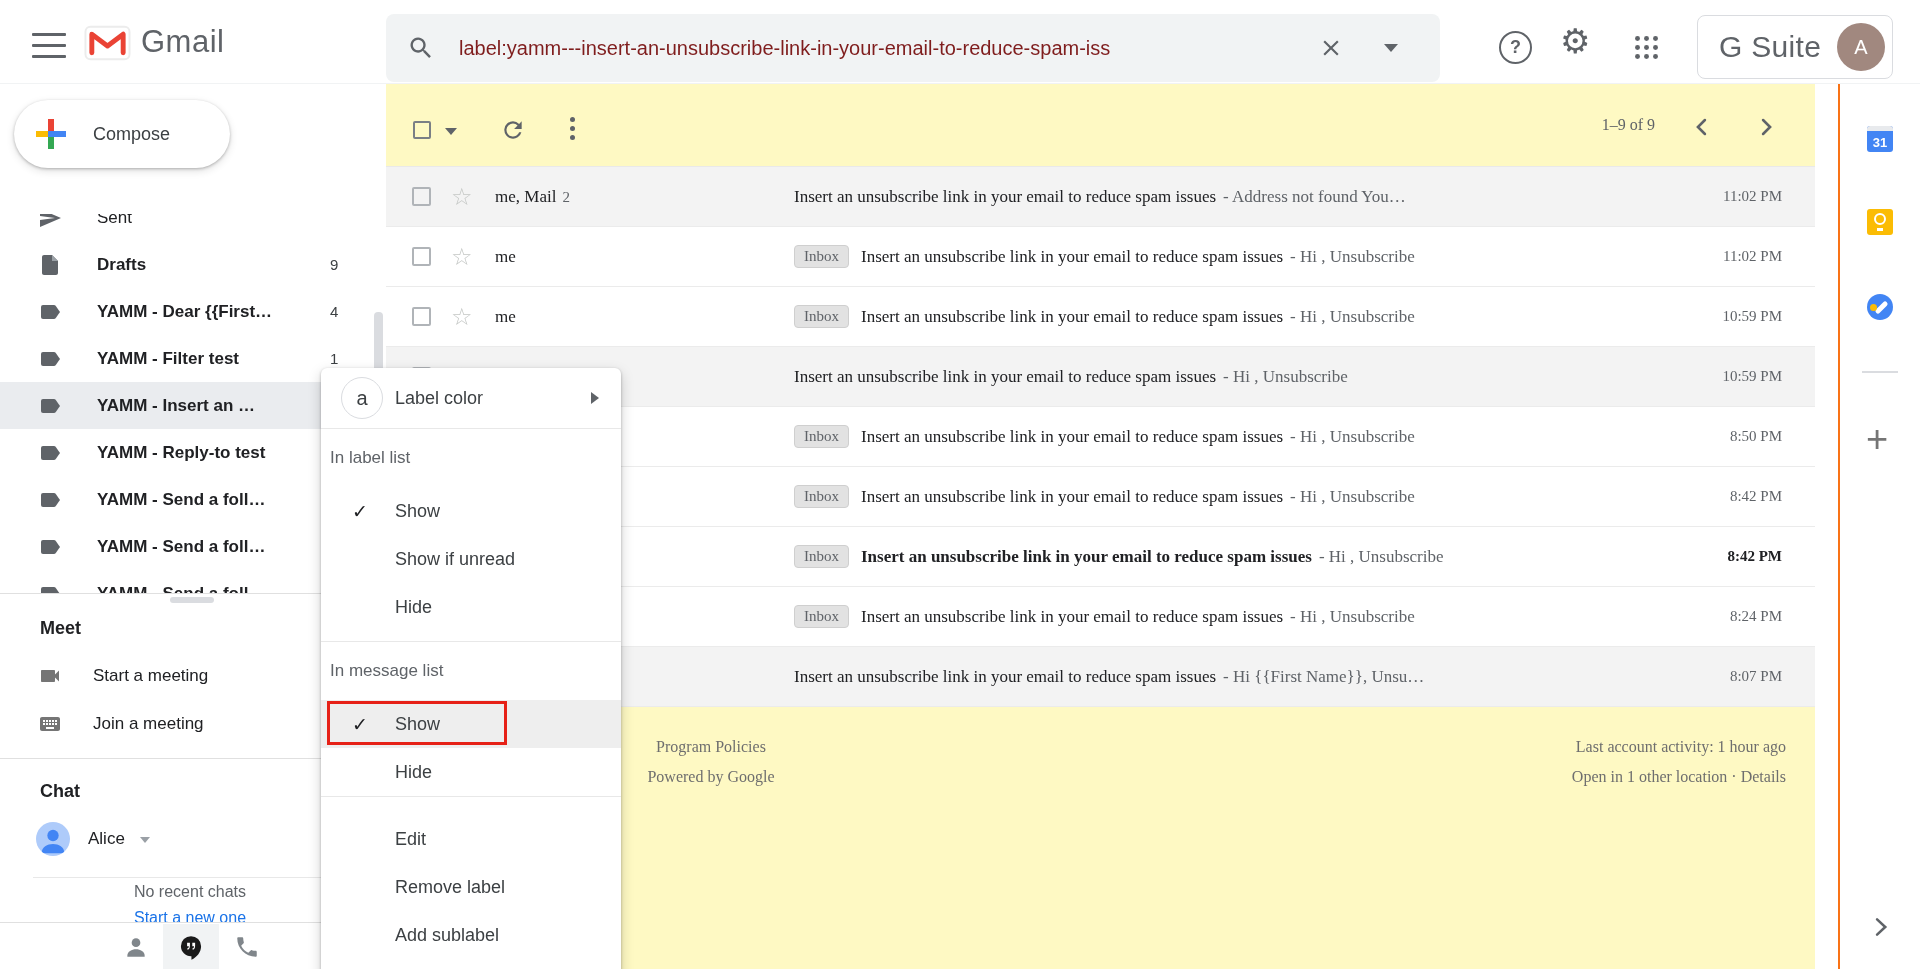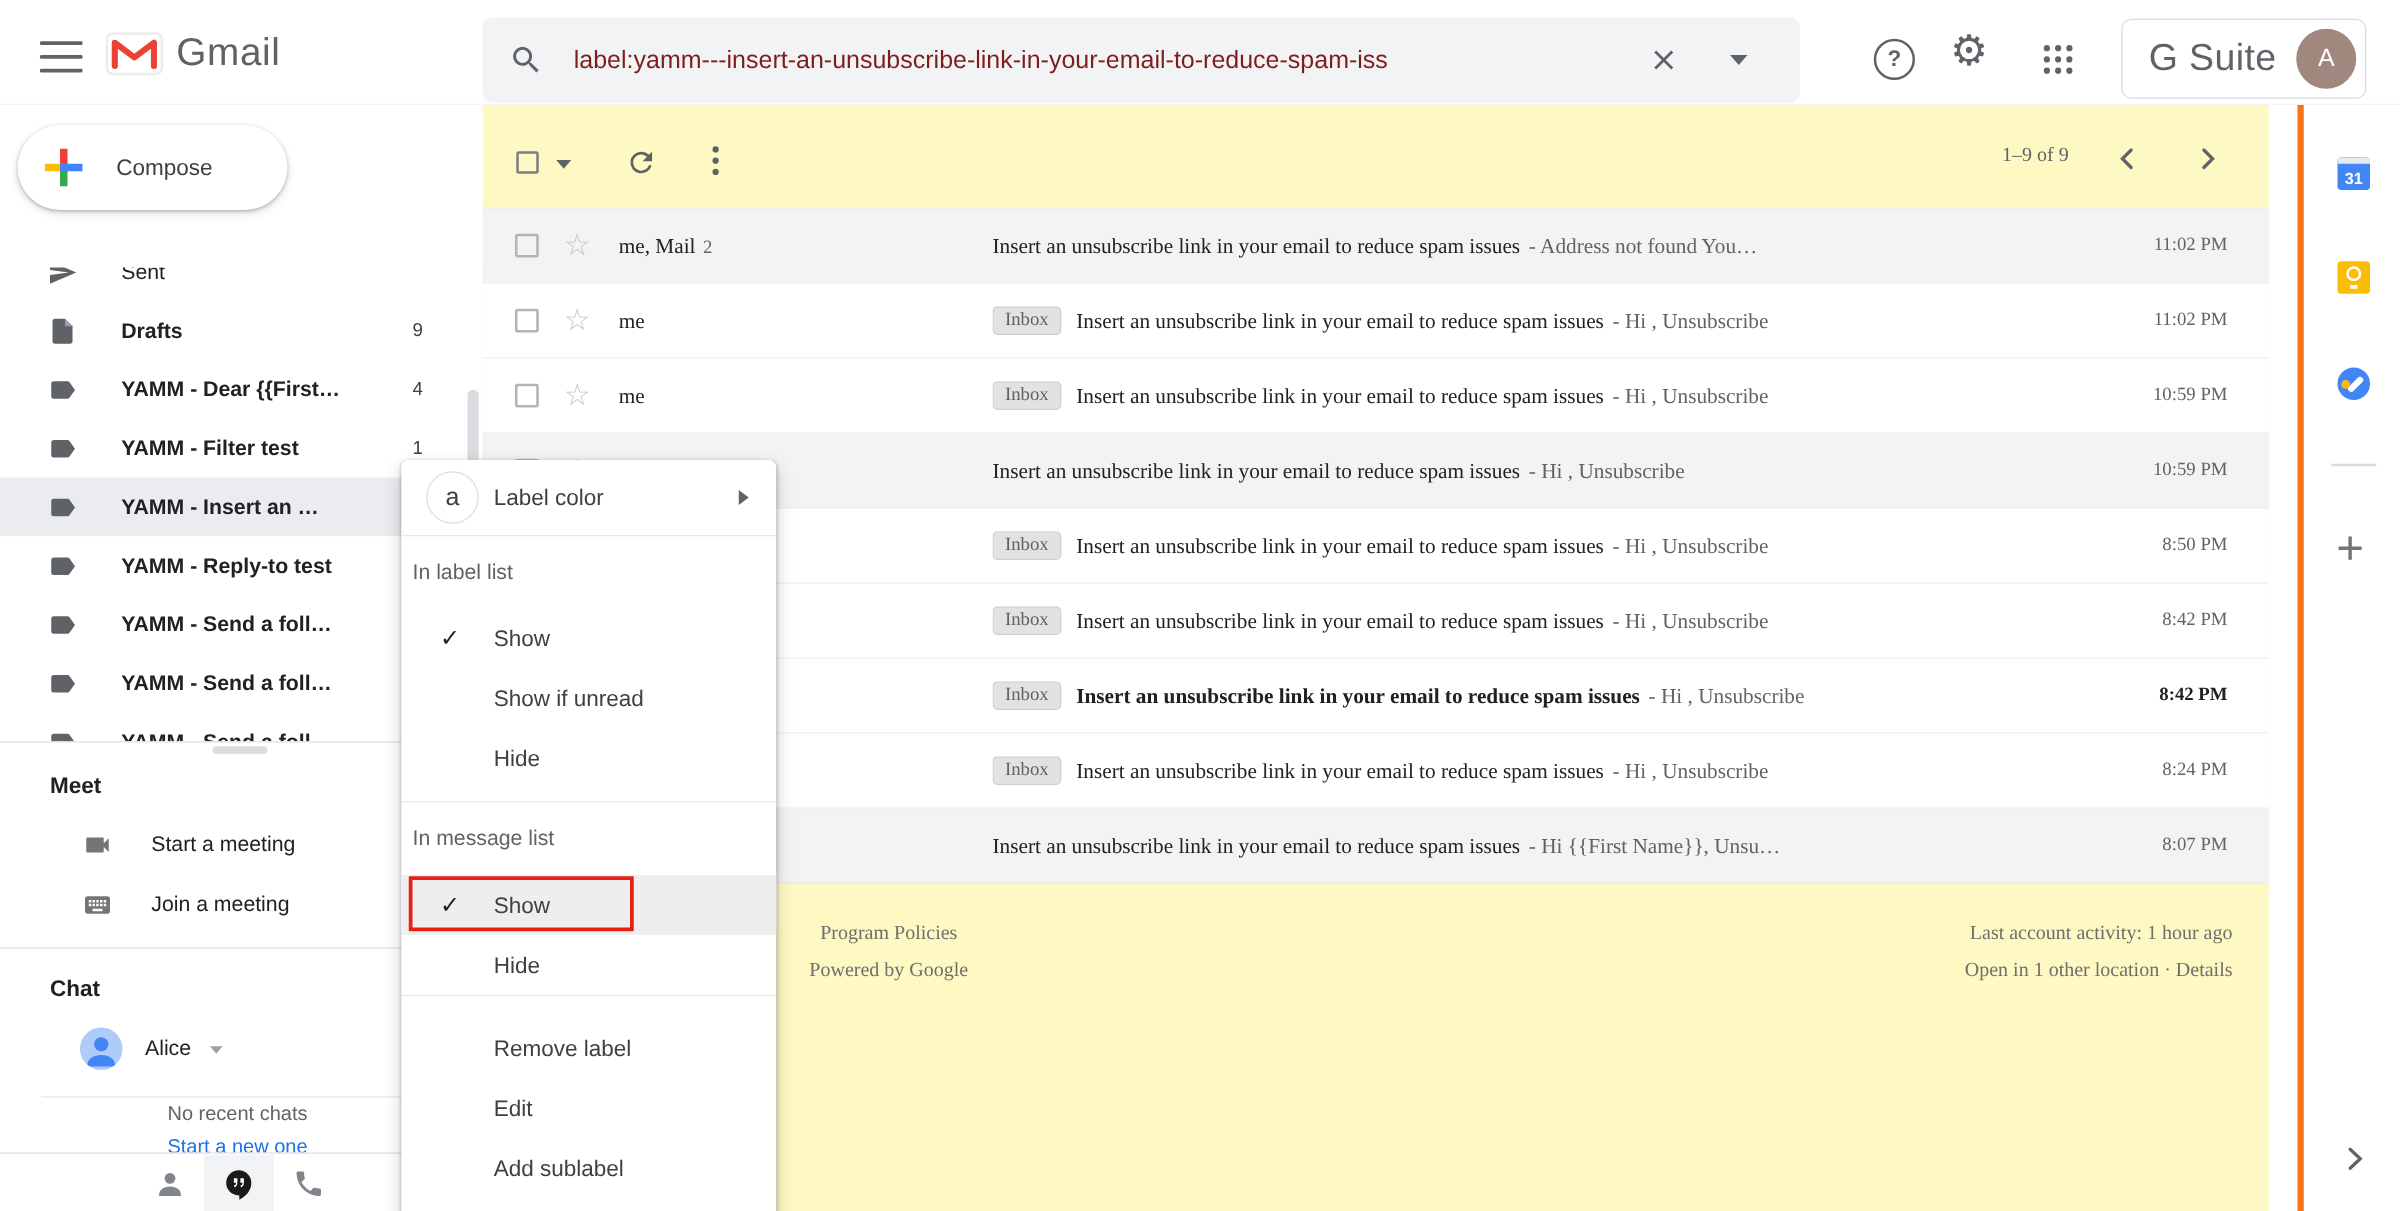--- a/index.html
+++ b/index.html
@@ -45,21 +45,21 @@
   #compose-btn { position:absolute; left:14px; top:16px; width:216px; height:68px; border-radius:34px; background:#fff;
     box-shadow:0 1px 3px rgba(0,0,0,.25), 0 3px 8px rgba(0,0,0,.12); z-index:6; display:flex; align-items:center; cursor:pointer; }
   #compose-btn svg { margin-left:19px; }
   #compose-label { margin-left:24px; font-size:18px; font-weight:500; color:#3c4043; }
   #side-thumb { position:absolute; left:374px; top:228px; width:9px; height:250px; background:#dadce0; border-radius:4px; z-index:2; }
   .side-panel { position:absolute; left:0; width:386px; background:#fff; border-top:1px solid #e0e0e0; z-index:7; }
   #meet-panel { top:509px; height:165px; }
   #chat-panel { top:674px; height:164px; }
   #meet-handle { position:absolute; left:170px; top:3px; width:44px; height:6px; border-radius:3px; background:#dadce0; cursor:row-resize; }
   .panel-title { position:absolute; left:40px; font-size:18px; font-weight:700; color:#202124; }
-  .panel-row { position:absolute; left:0; width:386px; height:44px; display:flex; align-items:center; cursor:pointer;margin-left:28px; }
+  .panel-row { position:absolute; left:0; width:386px; height:44px; display:flex; align-items:center; cursor:pointer; }
   .panel-row .p-ic { position:absolute; left:38px; width:24px; }
   .panel-row .p-label { position:absolute; left:93px; font-size:17px; color:#202124; }
   #chat-avatar { position:absolute; left:36px; width:34px; height:34px; border-radius:50%; background:#aecbfa;
     overflow:hidden; display:flex; align-items:flex-start; justify-content:center; }
   #chat-user { position:absolute; left:88px; font-size:17px; color:#202124; }
   #chat-caret { position:absolute; left:140px; top:20px; width:0; height:0; border-left:5px solid transparent;
     border-right:5px solid transparent; border-top:6px solid #9aa0a6; }
   #chat-div { position:absolute; left:33px; right:10px; top:118px; border-top:1px solid #e8e8e8; }
   #chat-empty { position:absolute; left:0; top:124px; width:380px; text-align:center; font-size:16px; color:#5f6368; }
   #chat-new { position:absolute; left:0; top:150px; width:380px; text-align:center; font-size:16px; color:#1a73e8;
@@ -116,21 +116,21 @@
   .t-time { flex:none; width:138px; padding-right:33px; text-align:right; font-size:15px; color:#5f6368; white-space:nowrap; }
   .trow.unread .t-subject, .trow.unread .t-sender { font-weight:700; }
   .trow.unread .t-time { font-weight:700; color:#202124; }
   #list-footer-left { position:absolute; left:175px; top:648px; width:300px; text-align:center;
     font-size:16px; color:#6e6e6e; line-height:30px; }
   #list-footer-right { position:absolute; right:29px; top:648px; width:420px; text-align:right;
     font-size:16px; color:#6e6e6e; line-height:30px; }
   .flink { cursor:pointer; }
 
   
-  #right-rail { position:absolute; left:1838px; top:84px; width:82px; height:885px; background:#fff; border-left:5px solid #f97316; }
+  #right-rail { position:absolute; left:1838px; top:84px; width:82px; height:885px; background:#fff; border-left:2px solid #f97316; }
   .rail-ic { position:absolute; left:27px; cursor:pointer; }
   #ic-calendar { top:42px; width:26px; height:26px; background:#4285f4; border-radius:3px; position:absolute; overflow:hidden;
     display:flex; align-items:flex-end; justify-content:center; color:#fff; font-size:13px; font-weight:700; padding-bottom:2px; }
   #ic-calendar .cal-top { position:absolute; top:0; left:0; right:0; height:5px; background:#e8eaed; }
   #ic-keep { top:125px; width:26px; height:26px; background:#fbbc04; border-radius:3px; position:absolute; }
   #ic-keep .keep-bulb { position:absolute; left:7px; top:4px; width:12px; height:12px; border:2px solid #fff; border-radius:50%; }
   #ic-keep .keep-base { position:absolute; left:10px; bottom:4px; width:6px; height:3px; background:#fff; }
   #ic-tasks { top:210px; width:26px; height:26px; background:#4285f4; border-radius:50%; position:absolute; }
   #ic-tasks .tasks-bar { position:absolute; left:7px; top:11px; width:15px; height:5px; background:#fff; border-radius:2.5px; transform:rotate(-45deg); }
   #ic-tasks .tasks-dot { position:absolute; left:3px; top:10px; width:7px; height:7px; background:#fbbc04; border-radius:50%; }
@@ -515,25 +515,25 @@
         <div class="m-item nocheck">
     <span class="m-check">✓</span>
     <span class="m-label">Hide</span>
   </div>
       </div>
   </div>
   <hr class="menu-hr">
   <div id="menu-actions">
       <div class="m-item nocheck">
     <span class="m-check">✓</span>
+    <span class="m-label">Edit</span>
+  </div>
+      <div class="m-item nocheck">
+    <span class="m-check">✓</span>
     <span class="m-label">Remove label</span>
-  </div>
-      <div class="m-item nocheck">
-    <span class="m-check">✓</span>
-    <span class="m-label">Edit</span>
   </div>
       <div class="m-item nocheck">
     <span class="m-check">✓</span>
     <span class="m-label">Add sublabel</span>
   </div>
     </div>
 </div>
 
 <div id="right-rail">
   <div id="ic-calendar" class="rail-ic">

